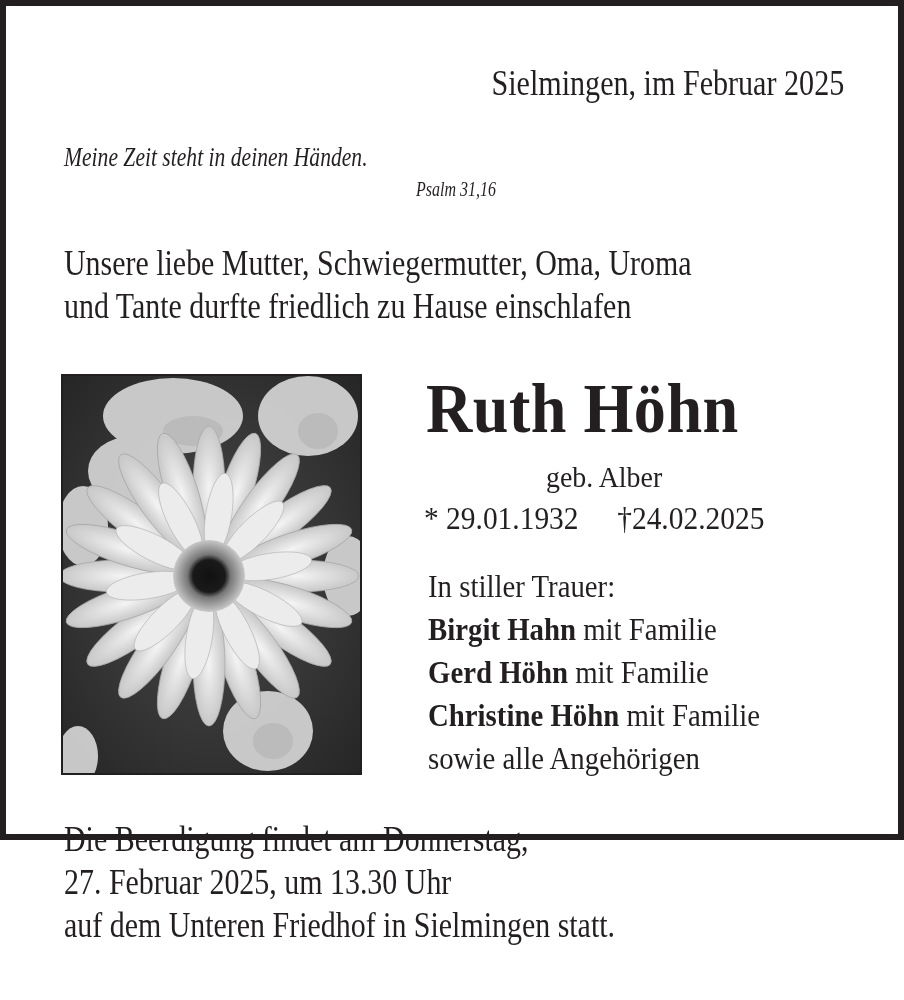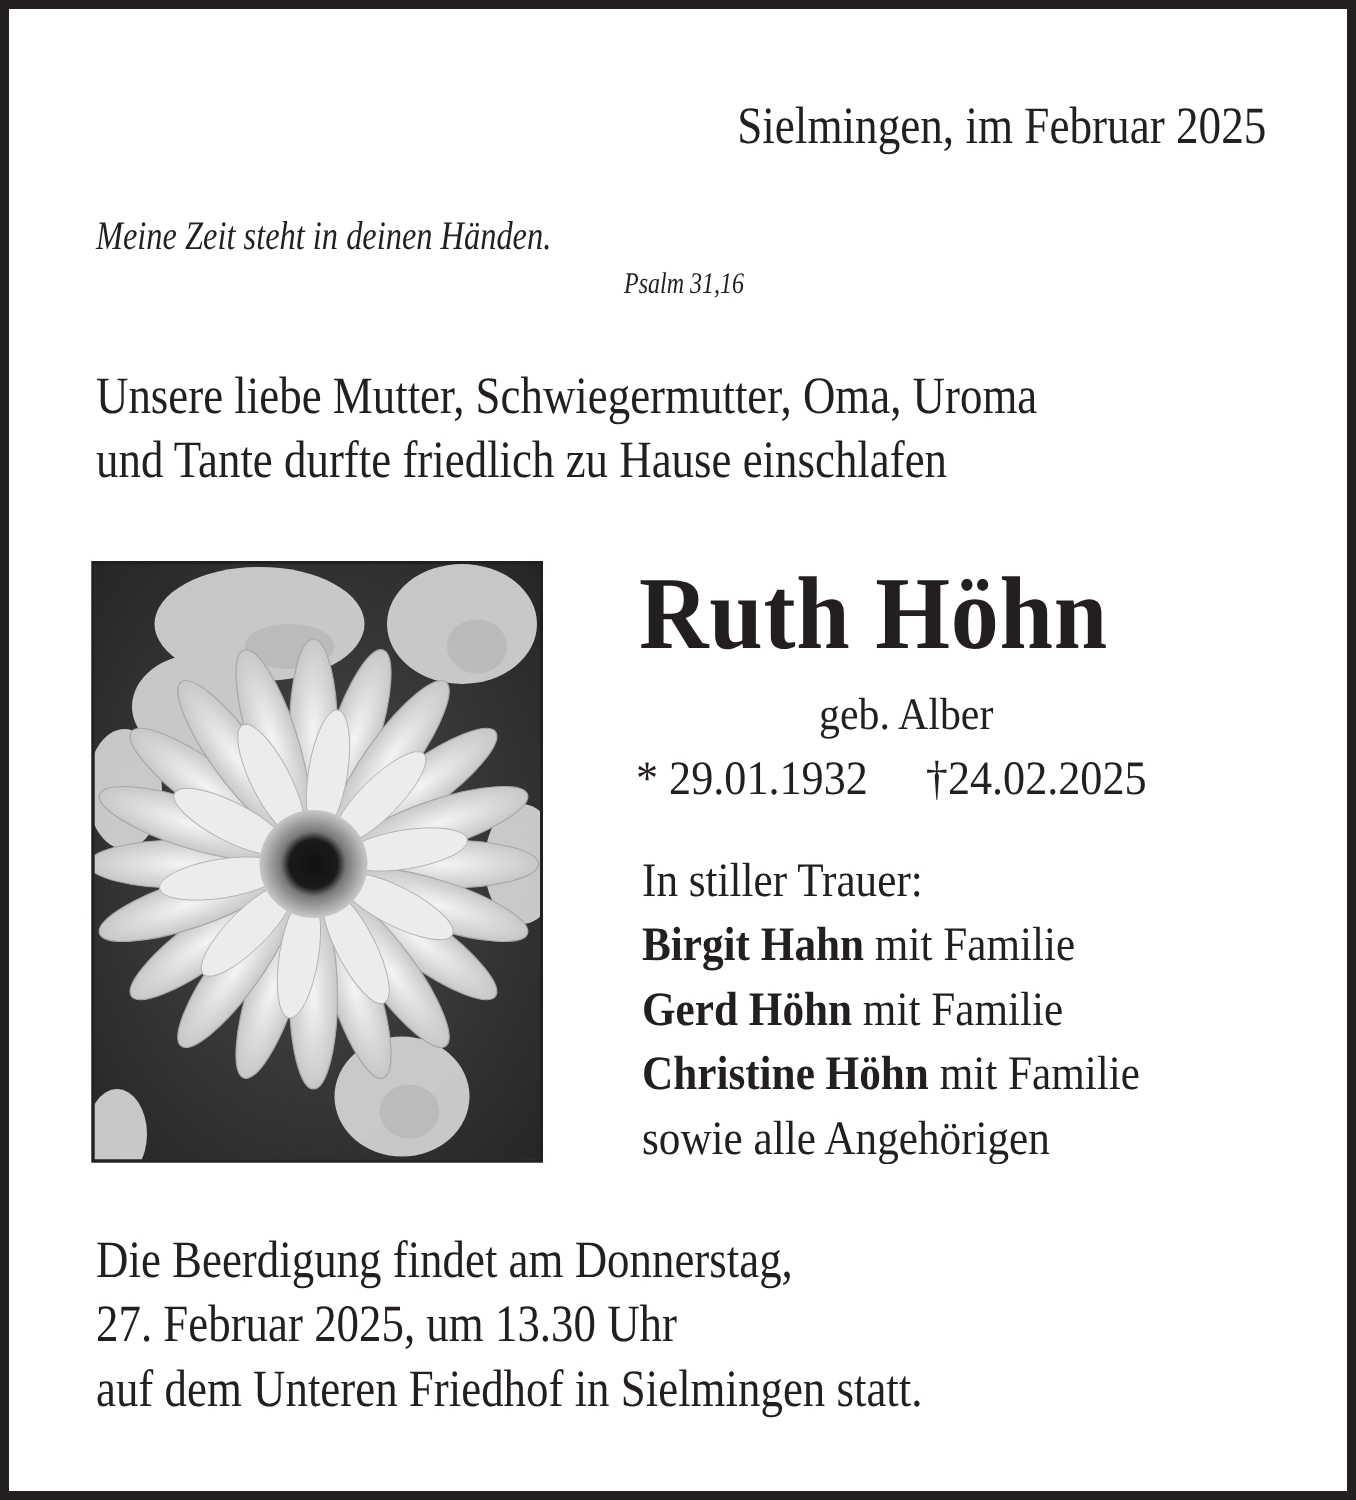--- a/index.html
+++ b/index.html
@@ -1,18 +1,18 @@
 <!DOCTYPE html>
 <html><head>
   <meta charset="utf-8">
   <style>
     html, body { margin: 0; padding: 0; background: #ffffff; }
     body { width: 904px; height: 1000px; position: relative; overflow: hidden; }
     .frame {
-      position: absolute; left: 0; top: 0; width: 904px; height: 1000px;
+      position: absolute; left: 0; top: 0; width: 904px; height: 840px;
       box-sizing: border-box; border: 6px solid #231f20; background: #ffffff;
     }
     .txt {
       position: absolute; white-space: nowrap; color: #231f20;
       font-family: "Liberation Serif", "DejaVu Serif", serif;
       transform-origin: left top;
     }
     .right { transform-origin: right top; }
     .place { right: 54px; top: 58px; font-size: 35px; transform: scaleX(0.86); }
     .quote { left: 58px; top: 136px; font-size: 27px; font-style: italic; transform: scaleX(0.80); }

